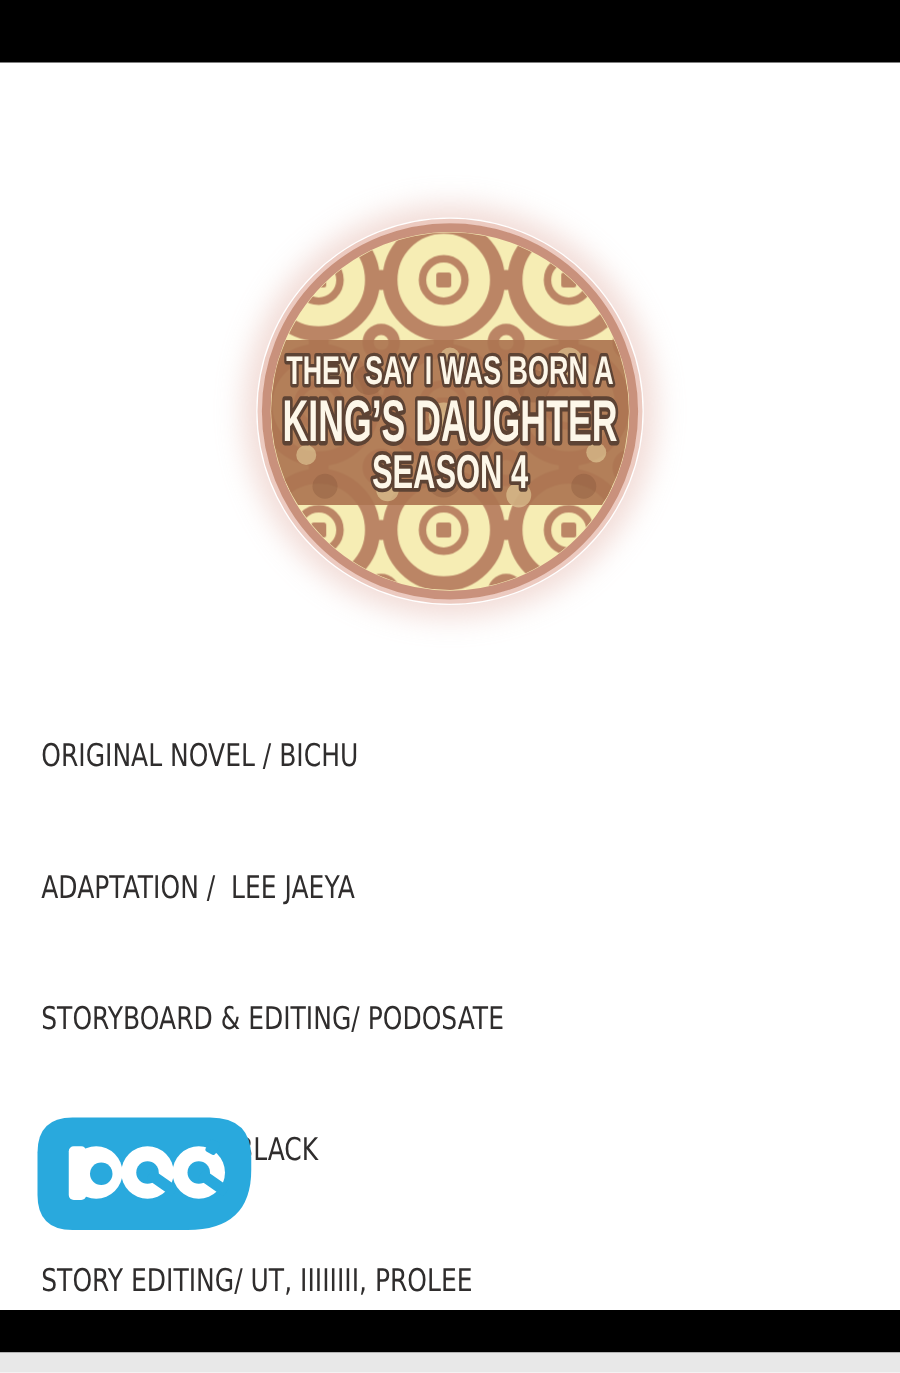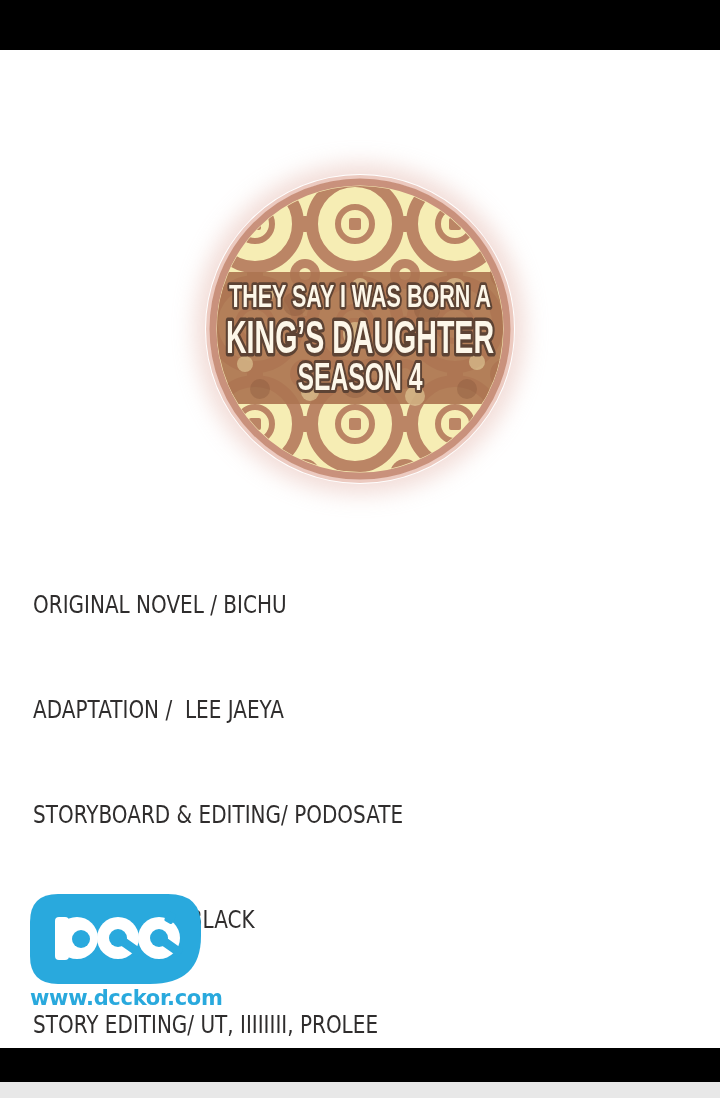--- a/index.html
+++ b/index.html
@@ -152,17 +152,16 @@
     </g>
 
     <g>
       <circle cx="131" cy="46" r="21" fill="#ffffff"></circle>
       <circle cx="131" cy="46" r="9" style="fill:var(--brand)"></circle>
       <rect x="133" y="41.5" width="25" height="9" rx="2" style="fill:var(--brand)" transform="rotate(35 131 46)"></rect>
       <rect x="138" y="20" width="9" height="11" rx="2" style="fill:var(--brand)" transform="rotate(28 142 25)"></rect>
     </g>
   </svg>
 
-  <div id="site-url">www.dcckor.com</div>
 
   <div id="bottom-bar" class="bar"></div>
 
 </div>
 
 </body></html>

